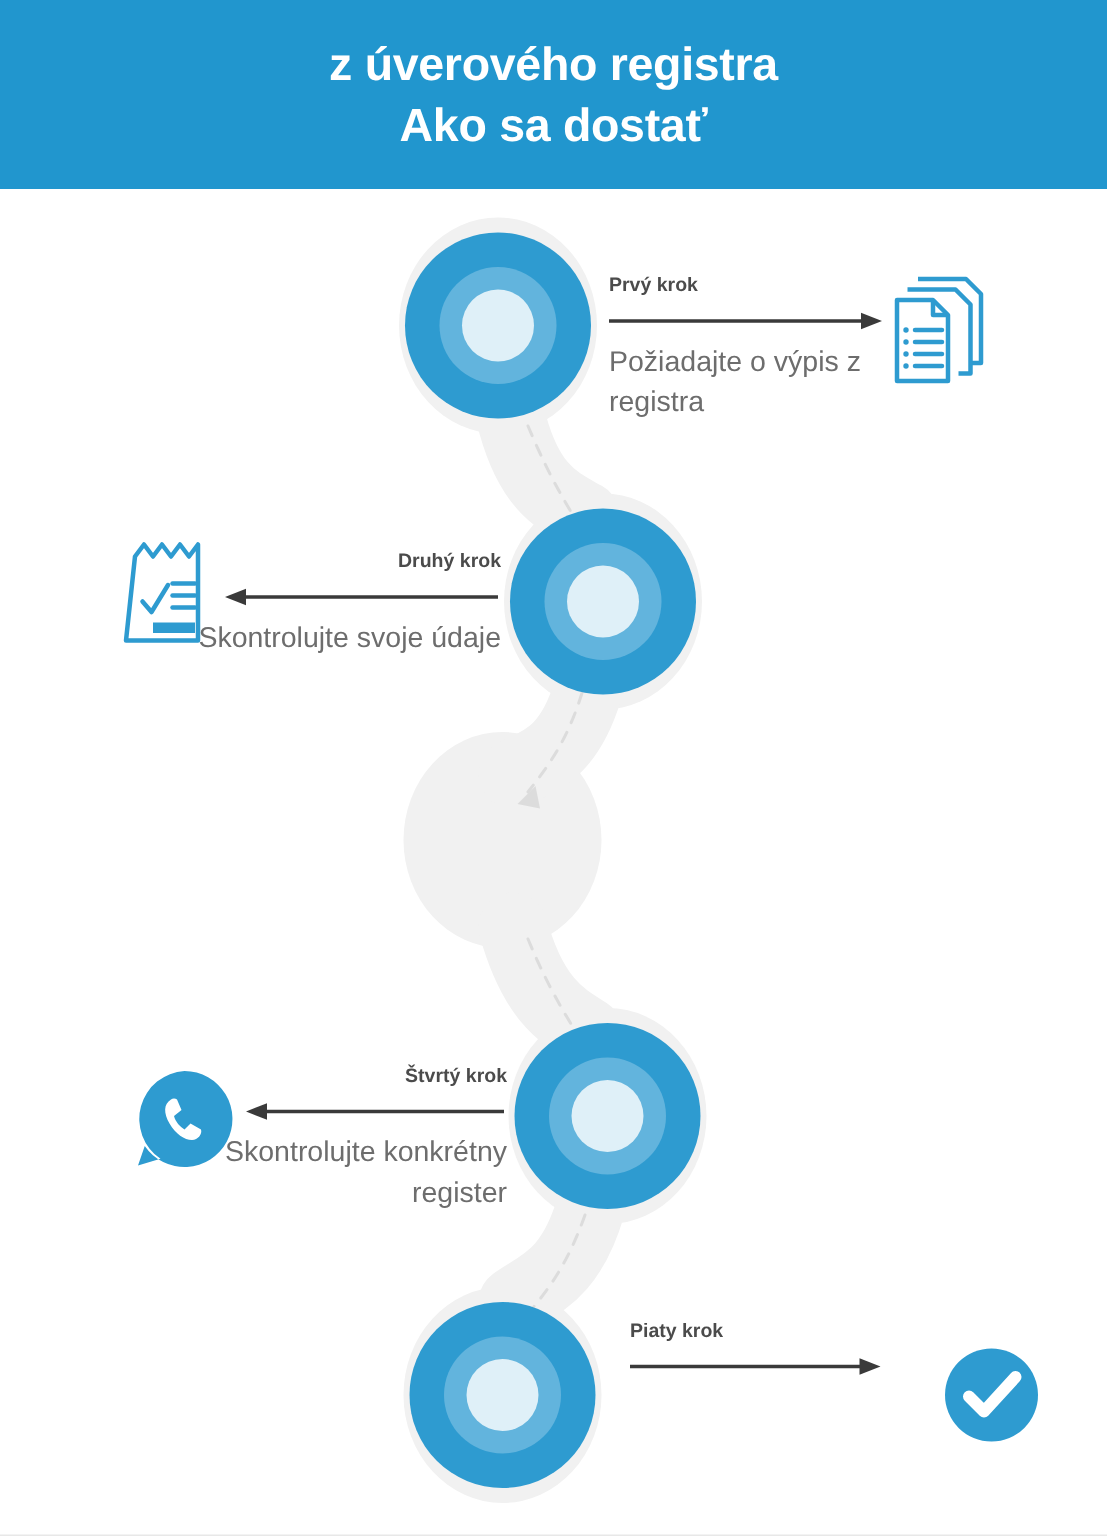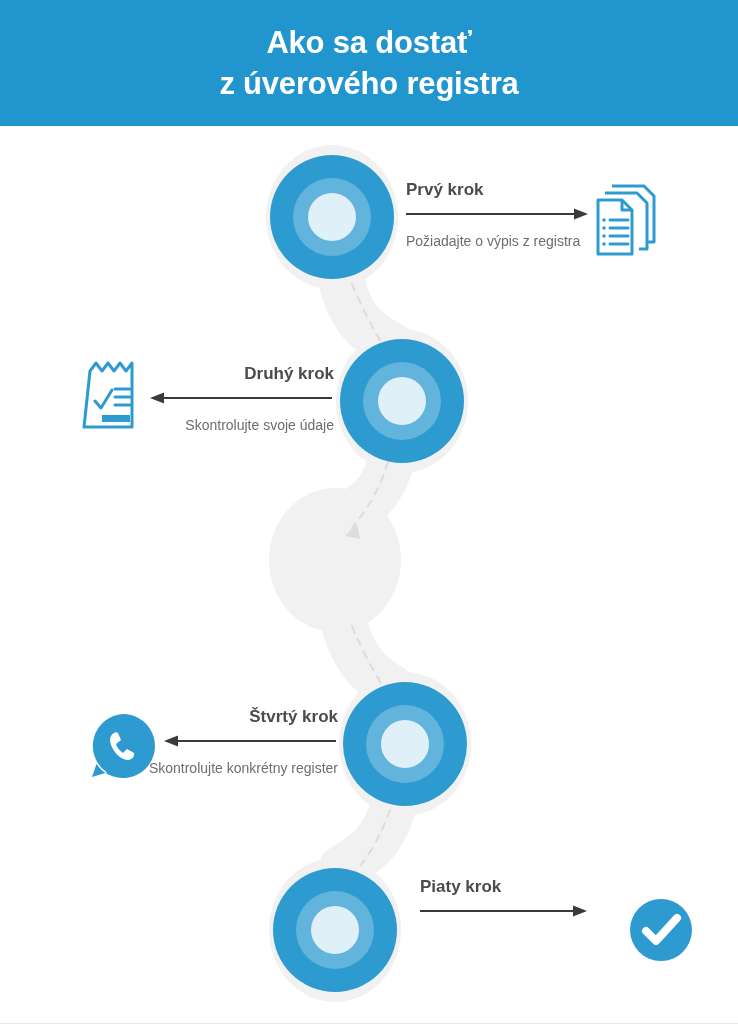--- a/index.html
+++ b/index.html
@@ -84,34 +84,34 @@
   }
 
   .textblock {
     position: absolute;
     width: 230px;
   }
   .textblock.right { text-align: left; }
   .textblock.left  { text-align: right; }
 
   .step-title {
-    font-size: 17px;
+    font-size: 13px;
     font-weight: bold;
     color: #4b4b4b;
     line-height: 22px;
     margin: 0 0 7px 0;
     white-space: nowrap;
   }
   .arrow-wrap {
     position: relative;
     height: 12px;
     margin-bottom: 8px;
   }
   .step-desc {
-    font-size: 14px;
+    font-size: 19px;
     color: #6d6d6d;
     line-height: 27px;
     font-weight: 500;
   }
 
   .icon-slot {
     position: absolute;
     width: 86px;
     height: 92px;
     display: flex;
@@ -120,22 +120,22 @@
   }
 
   svg { display: block; overflow: visible; }
 </style>
 </head>
 <body>
 
 <div class="canvas">
 
   <div class="header">
+    <div class="header-line">z úverového registra</div>
     <div class="header-line">Ako sa dostať</div>
-    <div class="header-line">z úverového registra</div>
   </div>
 
   <div class="path-layer">
     <svg width="738" height="898" viewBox="0 0 738 898">
 
       <path d="M 332 22
                C 262 22 250 110 282 150
                C 316 193 404 200 410 262
                C 416 322 330 330 320 390
                C 310 448 398 462 406 520

